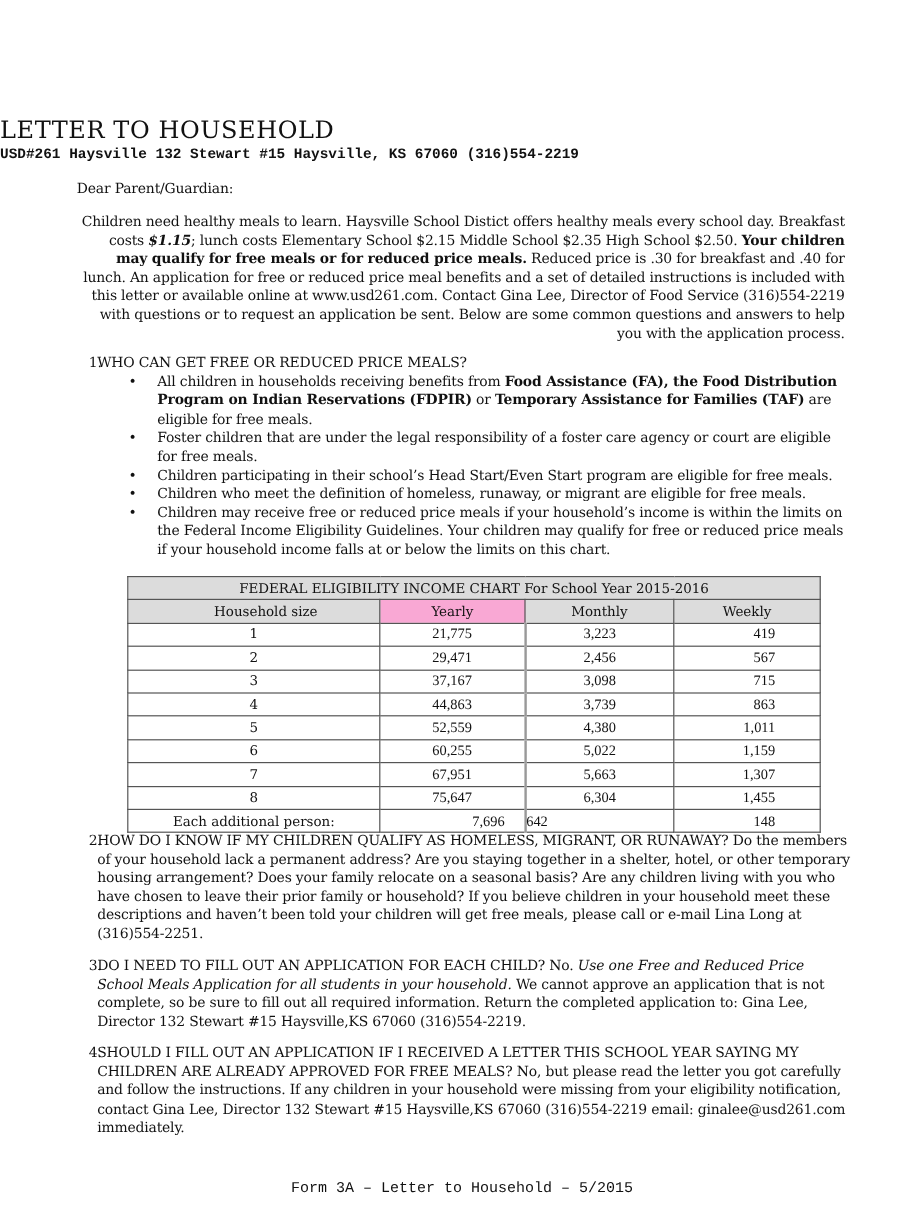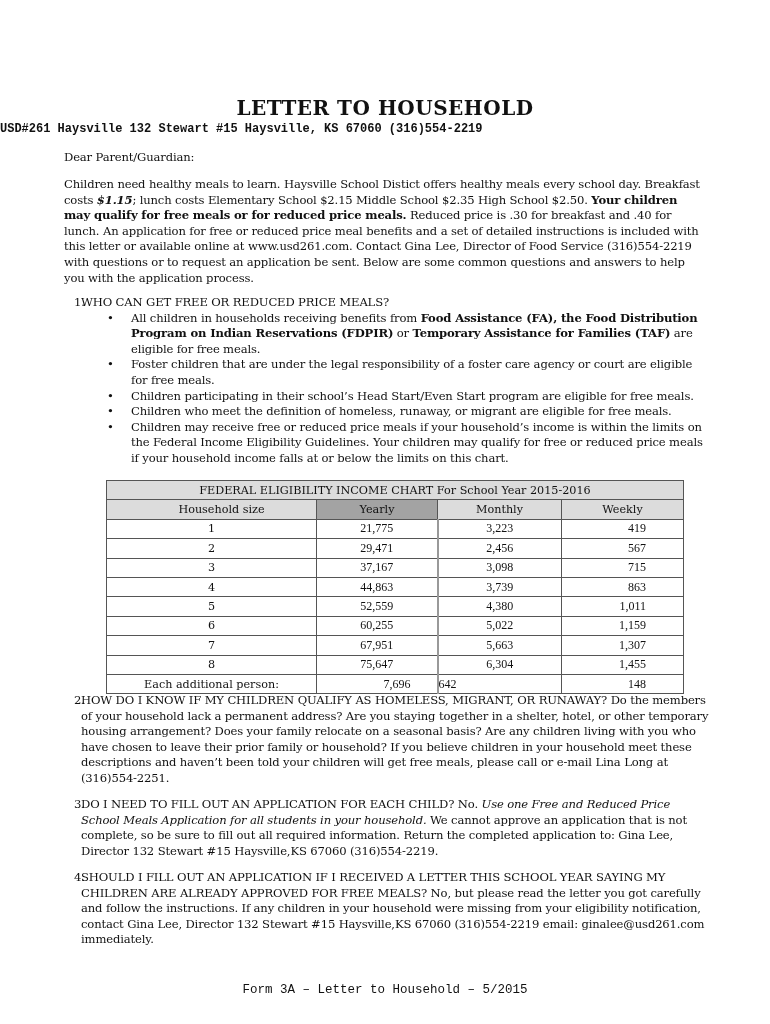--- a/index.html
+++ b/index.html
@@ -1,44 +1,44 @@
 <!DOCTYPE html>
 <html><head>
 <meta charset="utf-8">
 <style>
   html, body { margin: 0; padding: 0; background: #ffffff; }
   body { width: 770px; height: 1024px; position: relative; overflow: hidden;
          font-family: "DejaVu Serif", serif; color: #111; }
   .page { position: absolute; left: 0; top: 0; width: 770px; height: 1024px; }
-  .title { position: absolute; top: 96px; left: 0; width: 770px; text-align: center;
-           font-family: "DejaVu Serif", serif; font-weight: bold; font-size: 20px; letter-spacing: 0.5px; }
+  .title { position: absolute; top: 96px; left: 0; width: 770px; 
+           font-family: "DejaVu Serif", serif; font-weight: normal; font-size: 20px; letter-spacing: 0.5px; }
   .subtitle { position: absolute; top: 122px; left: 0; width: 770px; text-align: left;
               font-family: Liberation Mono, monospace; font-weight: bold; font-size: 12px; }
   .body-text { font-family: "DejaVu Serif", serif; font-size: 11.6px; line-height: 15.6px; letter-spacing: -0.15px; }
   .greeting { position: absolute; left: 64px; top: 150px; }
-  .intro { position: absolute; left: 64px; top: 177px; width: 640px; margin: 0; }
+  .intro { position: absolute; left: 64px; top: 177px; width: 640px; margin: 0; text-align: right; }
   .q { position: absolute; left: 64px; width: 646px; }
   .q .num { position: absolute; left: 10px; top: 0; }
   .q .qtext { margin-left: 17px; }
   .q1 { top: 295px; }
   .bullets { list-style: none; margin: 0; padding: 0; margin-left: 33px; }
   .bullets li { position: relative; padding-left: 34px; }
   .bullets li .dot { position: absolute; left: 10px; top: 0; }
   .q2 { top: 693px; }
   .q3 { top: 797px; }
   .q4 { top: 870px; }
 
   table.income { position: absolute; left: 106px; top: 480px; border-collapse: collapse;
                  font-family: "DejaVu Serif", serif; font-size: 11.2px; }
   table.income td, table.income th { border: 1px solid #555; padding: 0; height: 18.4px;
                  text-align: center; font-weight: normal; }
   table.income th { background: #dcdcdc; }
   table.income td.num { font-family: "Liberation Serif", serif; font-size: 12px; }
   table.income td.weekly { text-align: right; padding-right: 37px; }
-  table.income td.extra-y { text-align: right; padding-right: 26px; }
+  table.income td.extra-y { text-align: right; padding-right: 16px; }
   table.income td.extra-m { text-align: left; }
   table.income .c1 { width: 189px; } table.income .c2 { width: 120px; }
   table.income .c3 { width: 123px; } table.income .c4 { width: 121px; }
   table.income td.mid { border-left: 2px solid #999; }
 
   .footer { position: absolute; top: 983px; left: 0; width: 770px; text-align: center;
             font-family: Liberation Mono, monospace; font-size: 12.5px; }
   b { font-weight: bold; }
   i { font-style: italic; }
 </style>
@@ -65,21 +65,21 @@
     </ul>
   </div>
 
   <table class="income">
     <tbody>
         <tr>
       <th colspan="4" style="background: rgb(220, 220, 220);">FEDERAL ELIGIBILITY INCOME CHART For School Year 2015-2016</th>
     </tr>
     <tr>
       <th class="c1" style="background: rgb(220, 220, 220); padding-left: 20px;">Household size</th>
-      <th class="c2" style="background: #a3a3a3;">Yearly</th>
+      <th class="c2" style="background: #f9a8d4;">Yearly</th>
       <th class="c3" style="background: rgb(220, 220, 220);">Monthly</th>
       <th class="c4" style="background: rgb(220, 220, 220);">Weekly</th>
     </tr>
     <tr>
       <td>1</td>
       <td class="num">21,775</td>
       <td class="num mid">3,223</td>
       <td class="num weekly">419</td>
     </tr>
     <tr>

